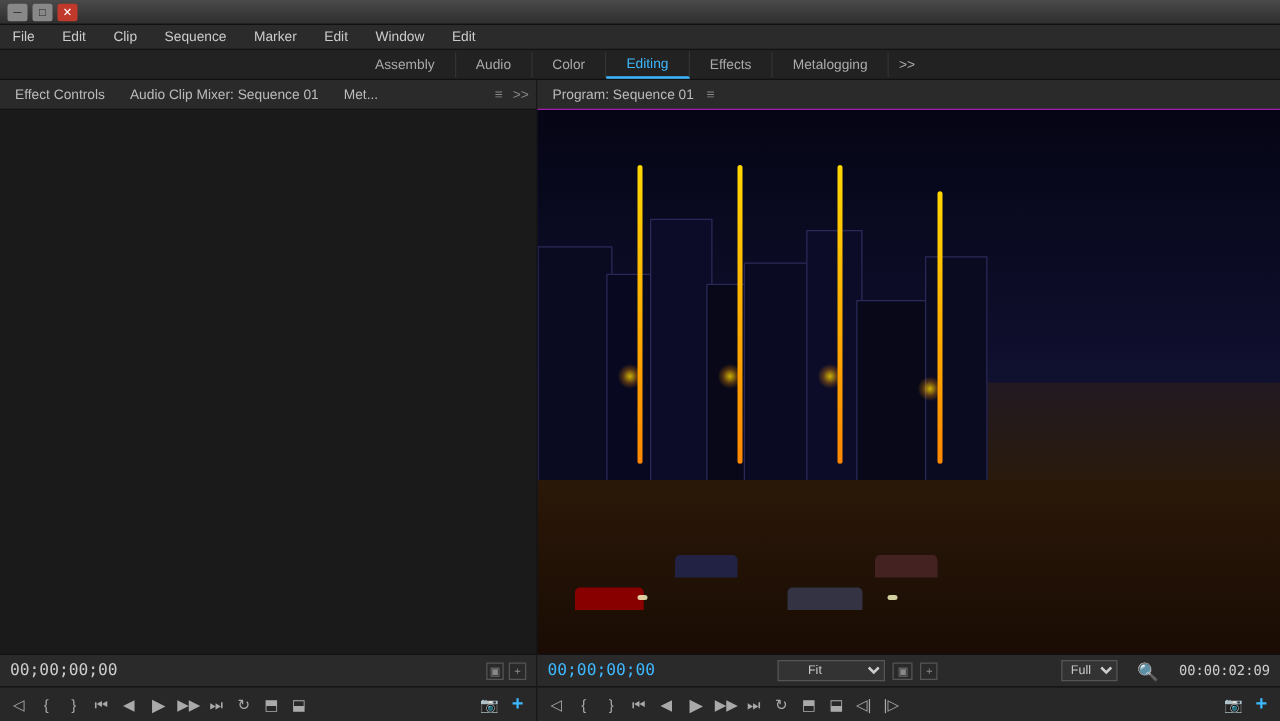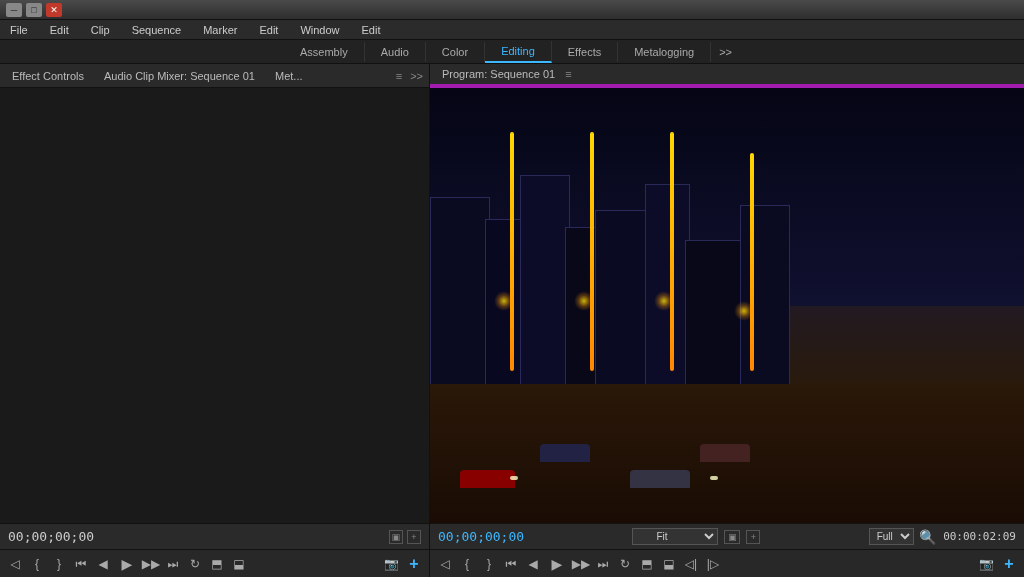--- a/index.html
+++ b/index.html
@@ -192,21 +192,21 @@
       flex-direction: column;
     }
 
     
     #program-tabs {
       height: 24px;
       background: #2a2a2a;
       display: flex;
       align-items: center;
       padding: 0 6px;
-      border-bottom: 4px solid #a21caf;
+      border-bottom: 1px solid #a21caf;
     }
     .prog-tab {
       font-size: 11px;
       color: #bbb;
       cursor: pointer;
       padding: 2px 6px;
     }
 
     
     #program-monitor {
@@ -410,21 +410,21 @@
       <div style="display:flex;align-items:center;gap:6px;">
         <select class="prog-fit-select">
           <option>Fit</option>
           <option>25%</option>
           <option>50%</option>
           <option>100%</option>
         </select>
         <div style="width:16px;height:14px;border:1px solid #555;display:flex;align-items:center;justify-content:center;font-size:9px;color:#888;cursor:pointer;">▣</div>
         <div style="width:14px;height:14px;border:1px solid #555;display:flex;align-items:center;justify-content:center;font-size:9px;color:#888;cursor:pointer;">+</div>
       </div>
-      <div style="display:flex;align-items:center;gap:6px;">
+      <div style="display:flex;align-items:center;gap:16px;">
         <select class="prog-quality">
           <option>Full</option>
           <option>1/2</option>
           <option>1/4</option>
         </select>
         <span style="color:#888;font-size:14px;cursor:pointer;">🔍</span>
         <span class="prog-duration">00:00:02:09</span>
       </div>
     </div>
 

